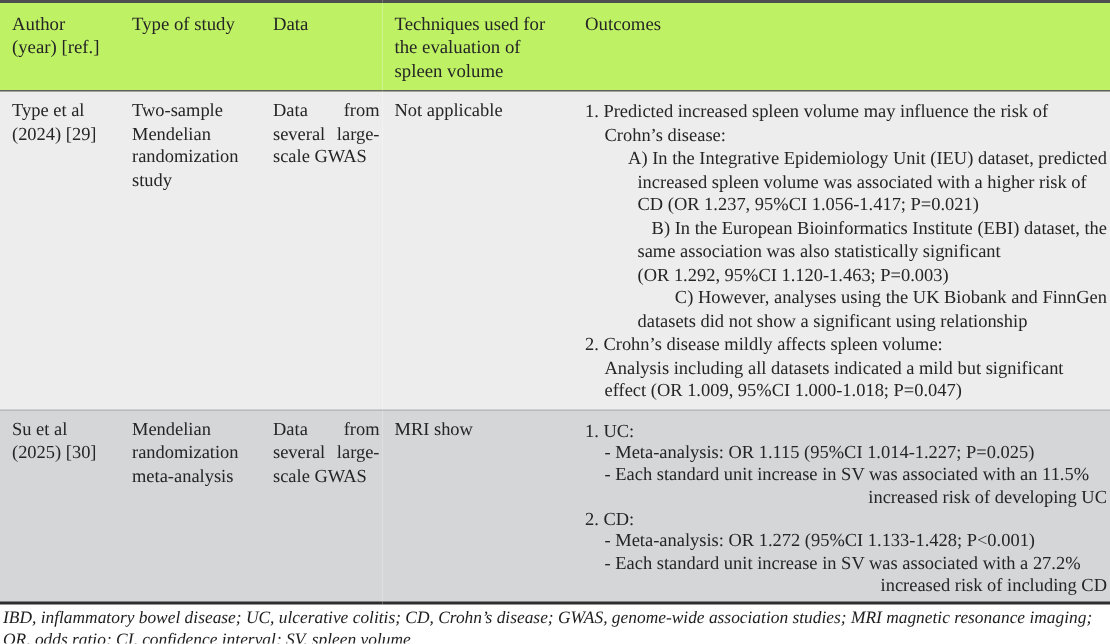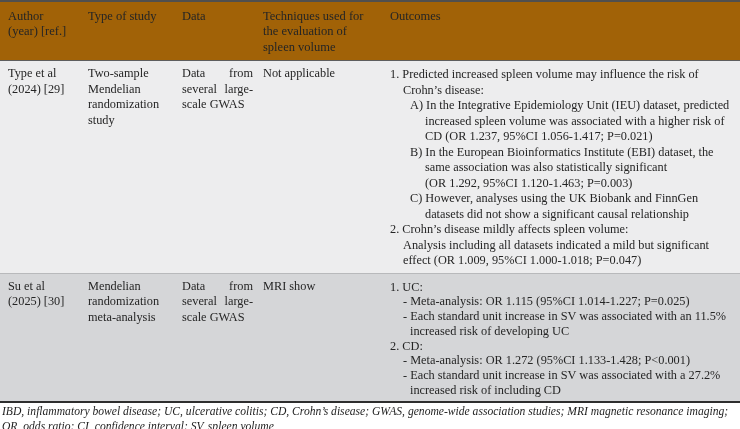--- a/index.html
+++ b/index.html
@@ -11,34 +11,34 @@
   table{
     width:740px;table-layout:fixed;border-collapse:collapse;
     border-top:2px solid #4f4f4f;
   }
   col.c1{width:80px}col.c2{width:94px}col.c3{width:81px}col.c4{width:127px}col.c5{width:358px}
   th{
     font-weight:normal;text-align:left;vertical-align:top;
     font-size:12.5px;line-height:15.4px;
     padding:7px 6px 5px 8px;
   }
-  thead tr{border-bottom:1px solid #5e5e5e;background:#a16207;padding-left:16px;}
+  thead tr{border-bottom:1px solid #5e5e5e;background:#bef264;padding-left:16px;}
   tbody td{
     vertical-align:top;font-size:12.3px;line-height:15.5px;
     padding:5px 2px 4px 8px;text-align:justify;
   }
   tr.row-light{background:#ededee;}
   tr.row-dark{background:#d5d6d8;border-top:1px solid #b8b9bb;border-bottom:2px solid #2e2e2e;padding-left:28px;}
   .it{}
   .outcomes{text-align:left;padding-top:6px;}
   .ol{white-space:nowrap;}
   tr.row-dark .ol{line-height:14.7px;}
   .ol[data-indent="0"]{padding-left:0;}
   .ol[data-indent="1"]{padding-left:13px;}
-  .ol[data-indent="2"]{padding-left:20px;}
+  .ol[data-indent="2"]{padding-left:20px;text-align:right;}
   .ol[data-indent="3"]{padding-left:35px;font-family:Liberation Serif, serif;}
   .footnote{
     font-style:italic;font-size:11.6px;line-height:14.6px;color:#1e1e1e;
     padding:2px 3px 0 2px;
   }
 </style>
 </head>
 <body>
 
 <table>
@@ -71,21 +71,21 @@
       <td class="outcomes">
         <div class="ol" data-indent="0">1. Predicted increased spleen volume may influence the risk of</div>
         <div class="ol" data-indent="1">Crohn’s disease:</div>
         <div class="ol" data-indent="2">A) In the Integrative Epidemiology Unit (IEU) dataset, predicted</div>
         <div class="ol" data-indent="3">increased spleen volume was associated with a higher risk of</div>
         <div class="ol" data-indent="3">CD (OR 1.237, 95%CI 1.056-1.417; P=0.021)</div>
         <div class="ol" data-indent="2">B) In the European Bioinformatics Institute (EBI) dataset, the</div>
         <div class="ol" data-indent="3">same association was also statistically significant</div>
         <div class="ol" data-indent="3">(OR 1.292, 95%CI 1.120-1.463; P=0.003)</div>
         <div class="ol" data-indent="2">C) However, analyses using the UK Biobank and FinnGen</div>
-        <div class="ol" data-indent="3">datasets did not show a significant causal relationship</div>
+        <div class="ol" data-indent="3">datasets did not show a significant using relationship</div>
         <div class="ol" data-indent="0">2. Crohn’s disease mildly affects spleen volume:</div>
         <div class="ol" data-indent="1">Analysis including all datasets indicated a mild but significant</div>
         <div class="ol" data-indent="1">effect (OR 1.009, 95%CI 1.000-1.018; P=0.047)</div>
       </td>
     </tr>
 
     <tr class="row-dark">
       <td>
         <div><span>Su</span> <span class="it">et al</span></div>
         <div>(2025) [30]</div>

